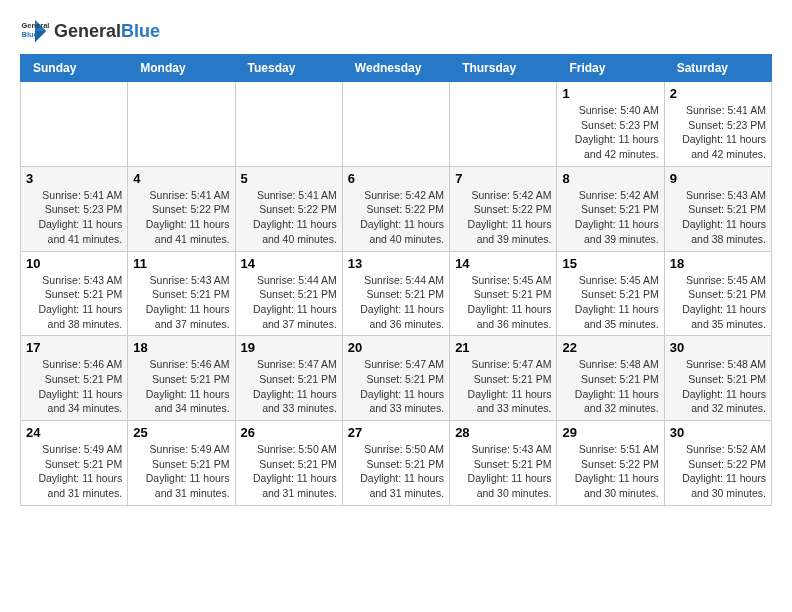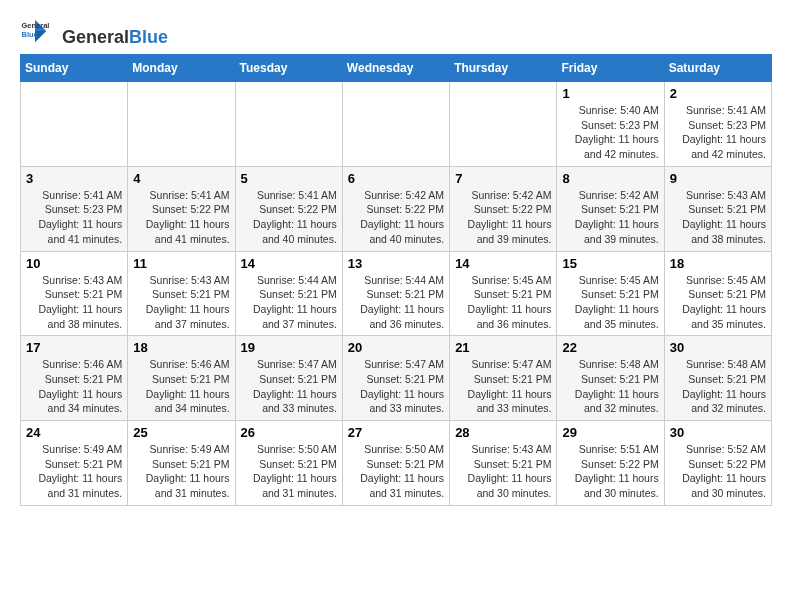--- a/index.html
+++ b/index.html
@@ -11,22 +11,22 @@
       padding: 16px 20px;
     }
     .header-area {
       display: flex;
       justify-content: space-between;
       align-items: flex-start;
       margin-bottom: 8px;
     }
     .logo {
       display: flex;
-      align-items: flex-end;
-      gap: 12px;
+      align-items: center;
+      gap: 4px;
     }
     .logo-icon {
       width: 30px;
       height: 30px;
     }
     .title-area {
       text-align: right;
     }
     .month-title {
       font-size: 36px;
@@ -38,21 +38,21 @@
       color: #555;
     }
     .calendar-table {
       width: 100%;
       border-collapse: collapse;
       font-size: 11px;
     }
     .calendar-table th {
       background-color: #2878c8;
       color: #fff;
-      padding: 6px 4px;
+      padding: 6px 12px;
       text-align: left;
       font-size: 12px;
       border: 1px solid #2878c8;
     }
     .calendar-table td {
       border: 1px solid #ccc;
       vertical-align: top;
       padding: 4px 5px;
       height: 80px;
       background: #fff;

